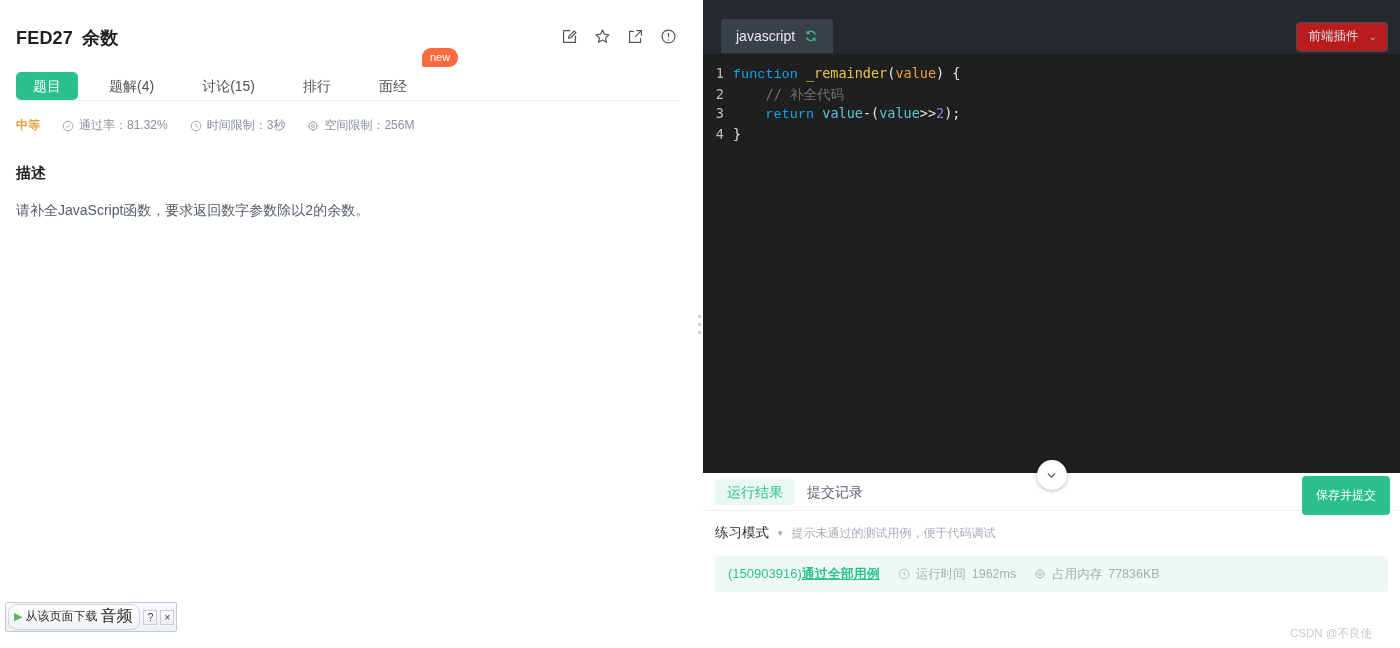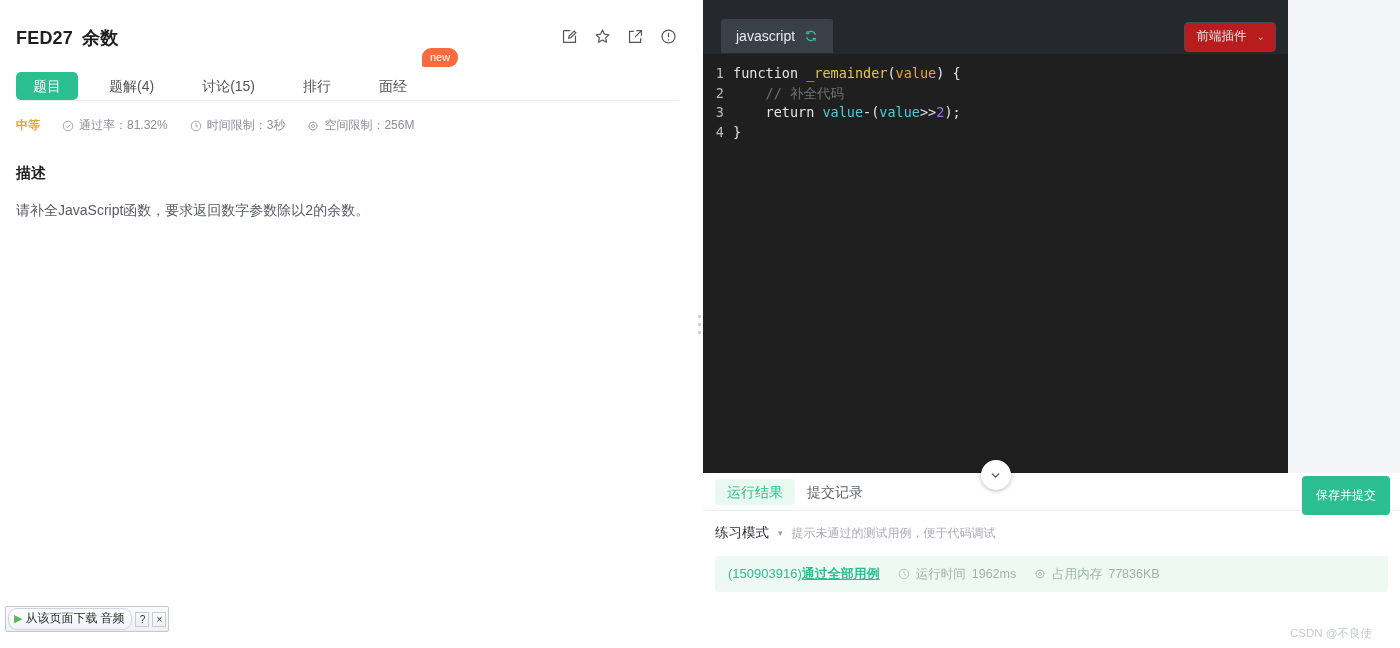--- a/index.html
+++ b/index.html
@@ -83,21 +83,21 @@
     font-size: 12px; color: #333;
   }
   .dl-main {
     display: flex; align-items: center; gap: 3px;
     border: 1px solid #cfd4dc; border-radius: 9px;
     background: linear-gradient(#ffffff,#f0f2f6);
     padding: 1px 7px 2px 5px;
   }
   .dl-play { color: #5bb75b; font-size: 11px; }
   .dl-text { font-size: 12px; color: #2b2b2b; }
-  .dl-sub { font-size: 12px; color: #2b2b2b; }
+  .dl-sub { font-size: 16px; color: #2b2b2b; }
   .dl-btn {
     border: 1px solid #c8ccd4; background: linear-gradient(#fdfdfd,#eceef2);
     margin-left: 3px; width: 14px; height: 15px;
     font-size: 10px; line-height: 14px; text-align: center; color: #333;
     cursor: pointer;
   }
 
   
   .splitter {
     position: absolute; left: 695px; top: 0;
@@ -105,21 +105,21 @@
     background: #ffffff;
     display: flex; align-items: center; justify-content: center;
     cursor: col-resize;
   }
   .splitter .dots { display: flex; flex-direction: column; gap: 5px; }
   .splitter .dots i { width: 3px; height: 3px; background: #c6cad0; display: block; border-radius: 1px; }
 
   
   .right-panel {
     position: absolute; left: 703px; top: 0;
-    width: 585px; height: 648px;
+    width: 697px; height: 648px;
     background: #202225;
   }
 
   .editor-top {
     height: 18px; background: #25282c;
   }
   .editor-tabbar {
     height: 36px; background: #25282c;
     display: flex; align-items: center; padding-left: 18px;
     position: relative;
@@ -147,21 +147,21 @@
     font-family: "DejaVu Sans Mono", "Liberation Mono", monospace;
     font-size: 13.5px;
     line-height: 19.5px;
   }
   .code-line { display: flex; white-space: pre; }
   .ln {
     width: 30px; min-width: 30px; text-align: right;
     color: #b9bcc0; padding-right: 9px; user-select: none;
   }
   .ctext { color: #e6e6e6; }
-  .t-kw   { color: #e5e5e5; }
+  .t-kw   { color: #0ea5e9; font-family: Liberation Mono, monospace; }
   .t-fn   { color: #e8c547; }
   .t-par  { color: #e8a33d; }
   .t-var  { color: #56c8d8; }
   .t-num  { color: #a06ee8; }
   .t-com  { color: #6e7276; }
   .t-pun  { color: #e6e6e6; }
 
   .collapse-btn {
     position: absolute; left: 50%; bottom: -17px;
     transform: translateX(-50%);

